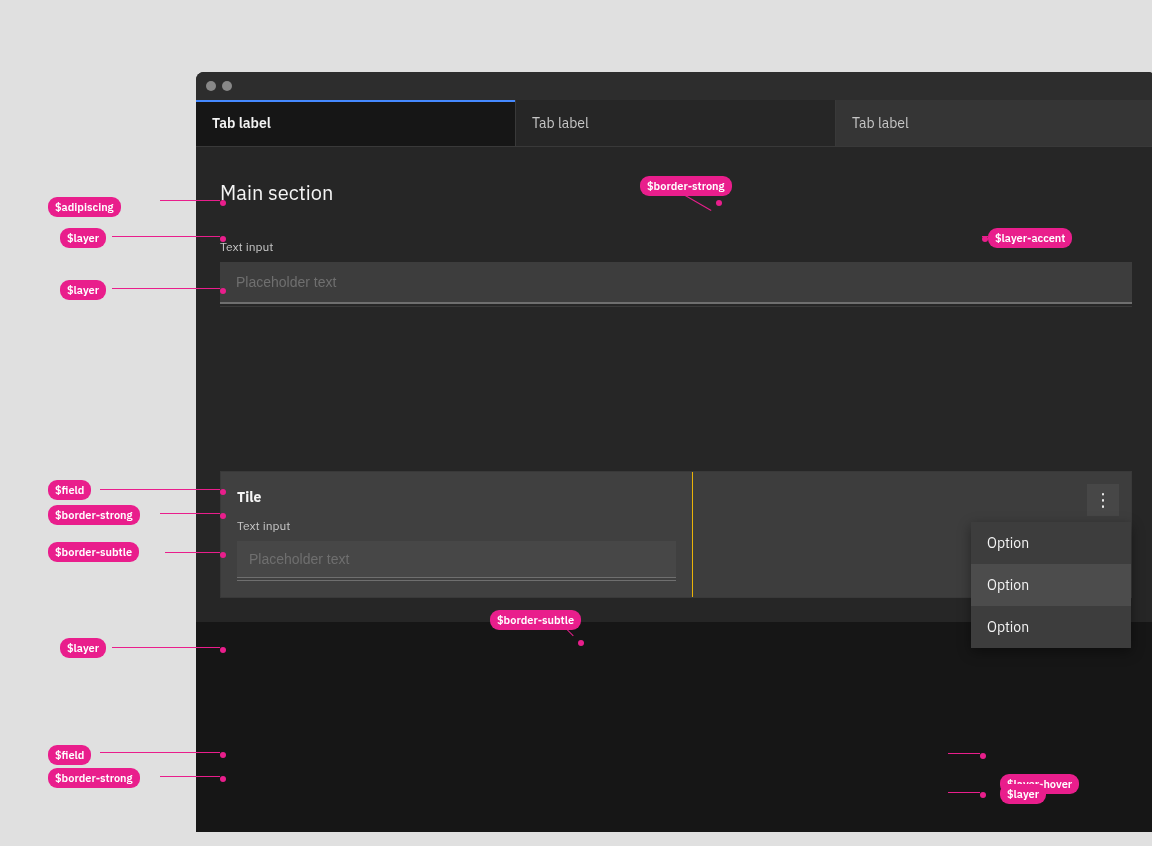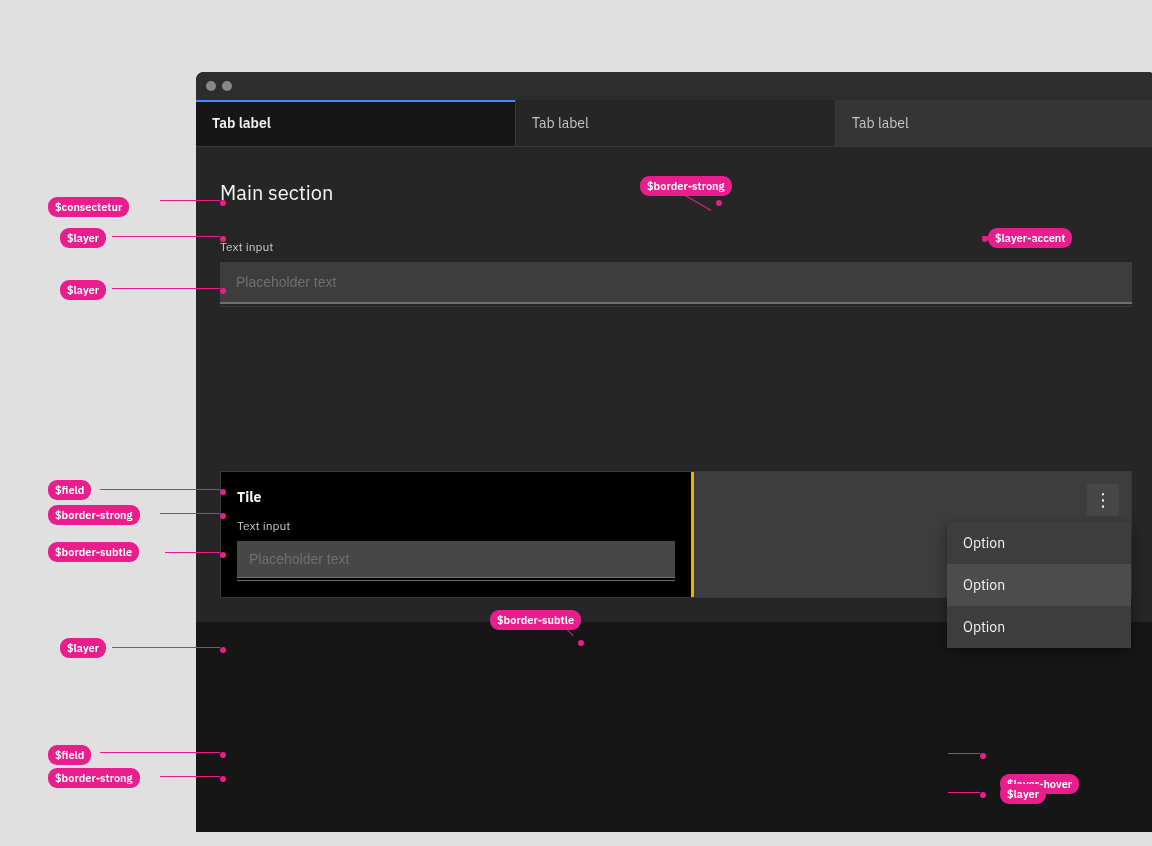--- a/index.html
+++ b/index.html
@@ -152,23 +152,23 @@
     }
 
     .tile-row {
       display: flex;
       gap: 0;
       border: 1px solid #393939;
     }
 
     .tile-left {
       flex: 1;
-      background: #000000;
+      background: #404040;
       padding: 16px;
-      border-right: 3px solid #eab308;
+      border-right: 1px solid #eab308;
     }
 
     .tile-right {
       flex: 1;
       background: #3d3d3d;
       position: relative;
     }
 
     .tile-title {
       font-size: 14px;
@@ -218,21 +218,21 @@
       align-items: center;
       justify-content: center;
       color: #f4f4f4;
       font-size: 18px;
     }
 
     .dropdown-menu {
       position: absolute;
       top: 50px;
       right: 0;
-      width: 184px;
+      width: 160px;
       background: #3d3d3d;
       z-index: 10;
       box-shadow: 0 4px 12px rgba(0,0,0,0.4);
     }
 
     .dropdown-item {
       padding: 12px 16px;
       font-size: 14px;
       color: #f4f4f4;
       cursor: pointer;
@@ -335,21 +335,21 @@
           </div>
           <div class="dropdown-item layer">
             <span>Option</span>
           </div>
         </div>
       </div>
     </div>
   </div>
 </div>
 
-<div class="annotation" style="left:48px; top:197px;">$consectetur</div>
+<div class="annotation" style="left:48px; top:197px;">$adipiscing</div>
 <div class="ann-dot" style="left:220px; top:200px;"></div>
 <div class="ann-line" style="left:160px; top:200px; width:60px;"></div>
 
 <div class="annotation" style="left:60px; top:228px;">$layer</div>
 <div class="ann-dot" style="left:220px; top:236px;"></div>
 <div class="ann-line" style="left:112px; top:236px; width:108px;"></div>
 
 <div class="annotation" style="left:988px; top:228px;">$layer-accent</div>
 <div class="ann-dot" style="left:982px; top:236px;"></div>
 <div class="ann-line" style="left:982px; top:236px; width:6px;"></div>

